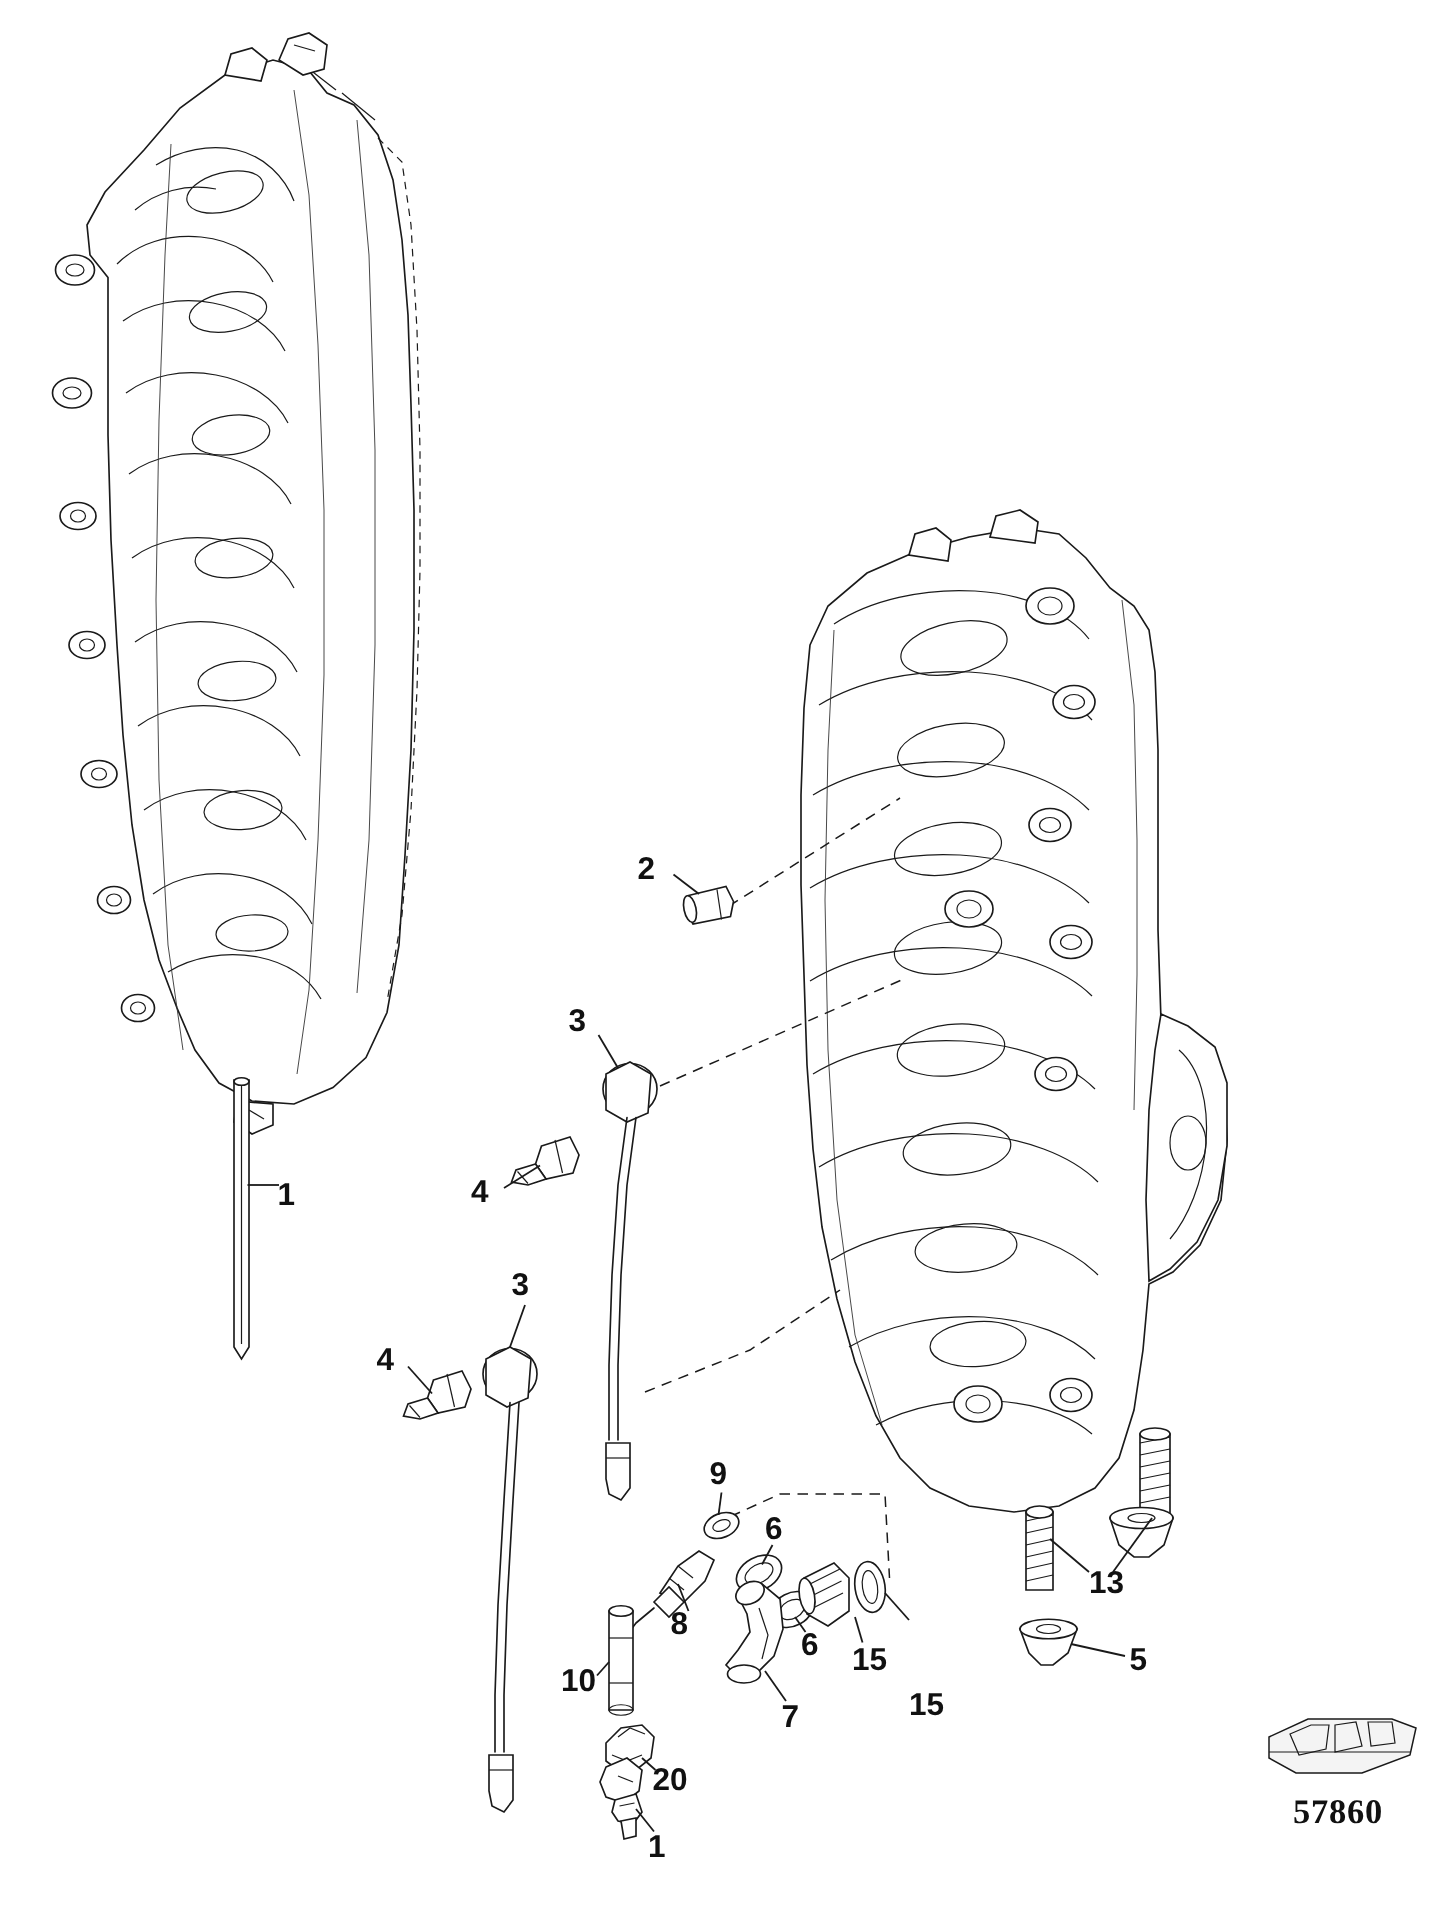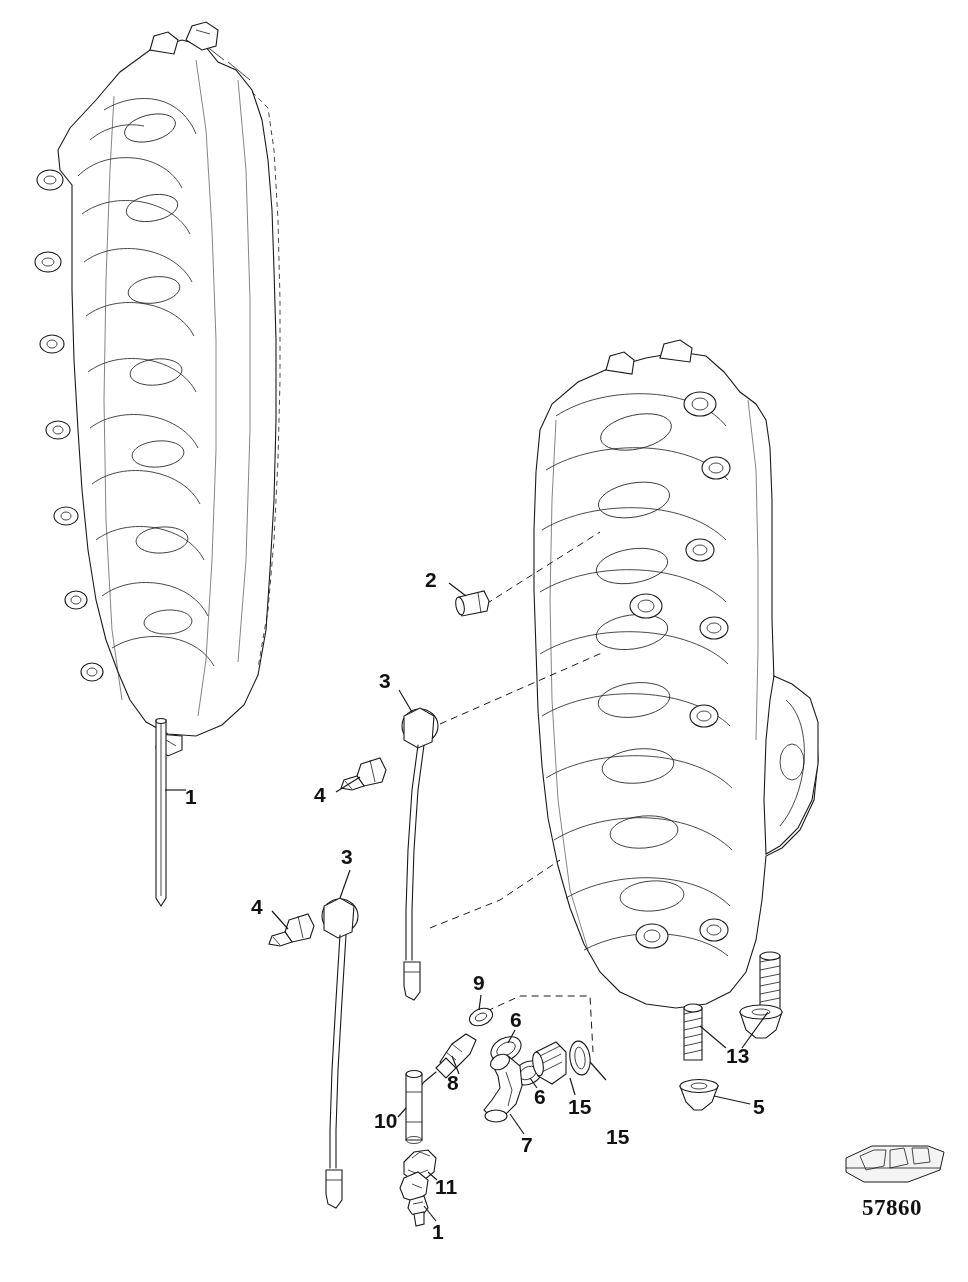--- a/index.html
+++ b/index.html
@@ -366,21 +366,21 @@
   <div class="callout" style="left:379px;top:670px;">3</div>
   <div class="callout" style="left:314px;top:784px;">4</div>
   <div class="callout" style="left:341px;top:846px;">3</div>
   <div class="callout" style="left:251px;top:896px;">4</div>
   <div class="callout" style="left:473px;top:972px;">9</div>
   <div class="callout" style="left:510px;top:1009px;">6</div>
   <div class="callout" style="left:447px;top:1072px;">8</div>
   <div class="callout" style="left:534px;top:1086px;">6</div>
   <div class="callout" style="left:521px;top:1134px;">7</div>
   <div class="callout" style="left:374px;top:1110px;">10</div>
-  <div class="callout" style="left:435px;top:1176px;">11</div>
+  <div class="callout" style="left:435px;top:1176px;">20</div>
   <div class="callout" style="left:432px;top:1221px;">1</div>
   <div class="callout" style="left:568px;top:1096px;">15</div>
   <div class="callout" style="left:606px;top:1078px;margin-top:48px;">15</div>
   <div class="callout" style="left:726px;top:1045px;">13</div>
   <div class="callout" style="left:753px;top:1096px;">5</div>
 
   <div class="fignum" style="left:862px;top:1195px;">57860</div>
 
 </div>
 

